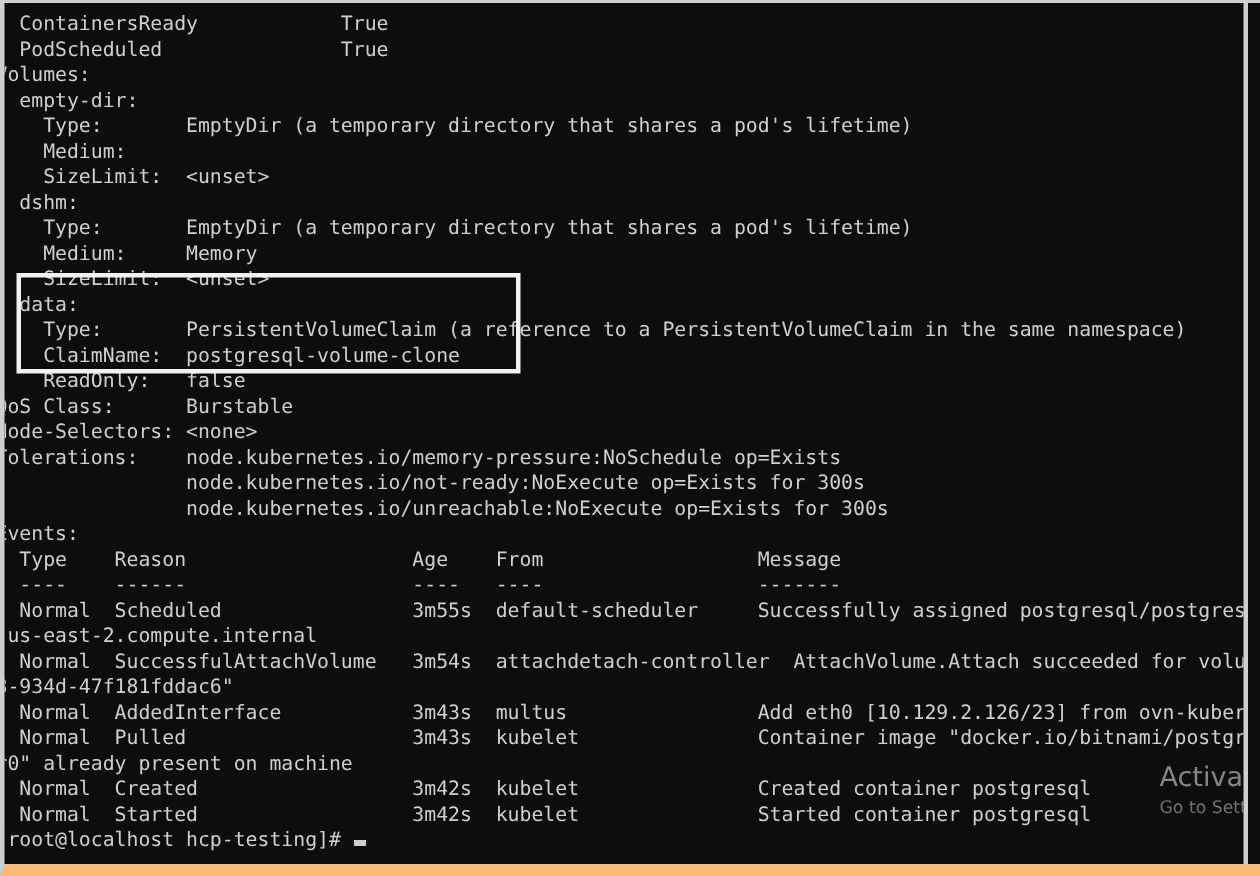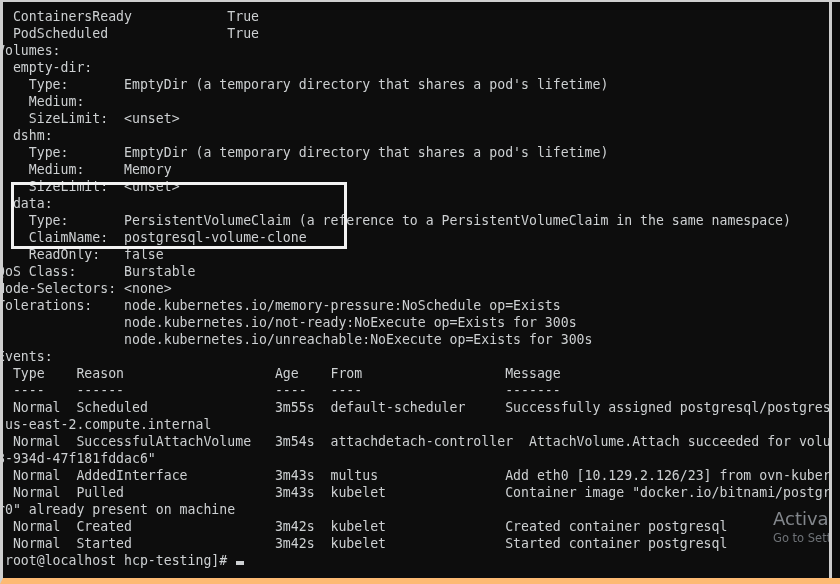--- a/index.html
+++ b/index.html
@@ -9,21 +9,21 @@
   }
   #terminal-window {
     position: relative;
     width: 840px;
     height: 584px;
     background: #0d0d0d;
     overflow: hidden;
     box-sizing: border-box;
     border-left: 3px solid #cfcfcf;
     border-top: 2px solid #cfcfcf;
-    border-bottom: 6px solid #fdba74;
+    border-bottom: 8px solid #fdba74;
   }
   #right-edge {
     position: absolute;
     top: 0;
     left: 826px;
     width: 3px;
     height: 584px;
     background: #cfcfcf;
     z-index: 40;
   }

